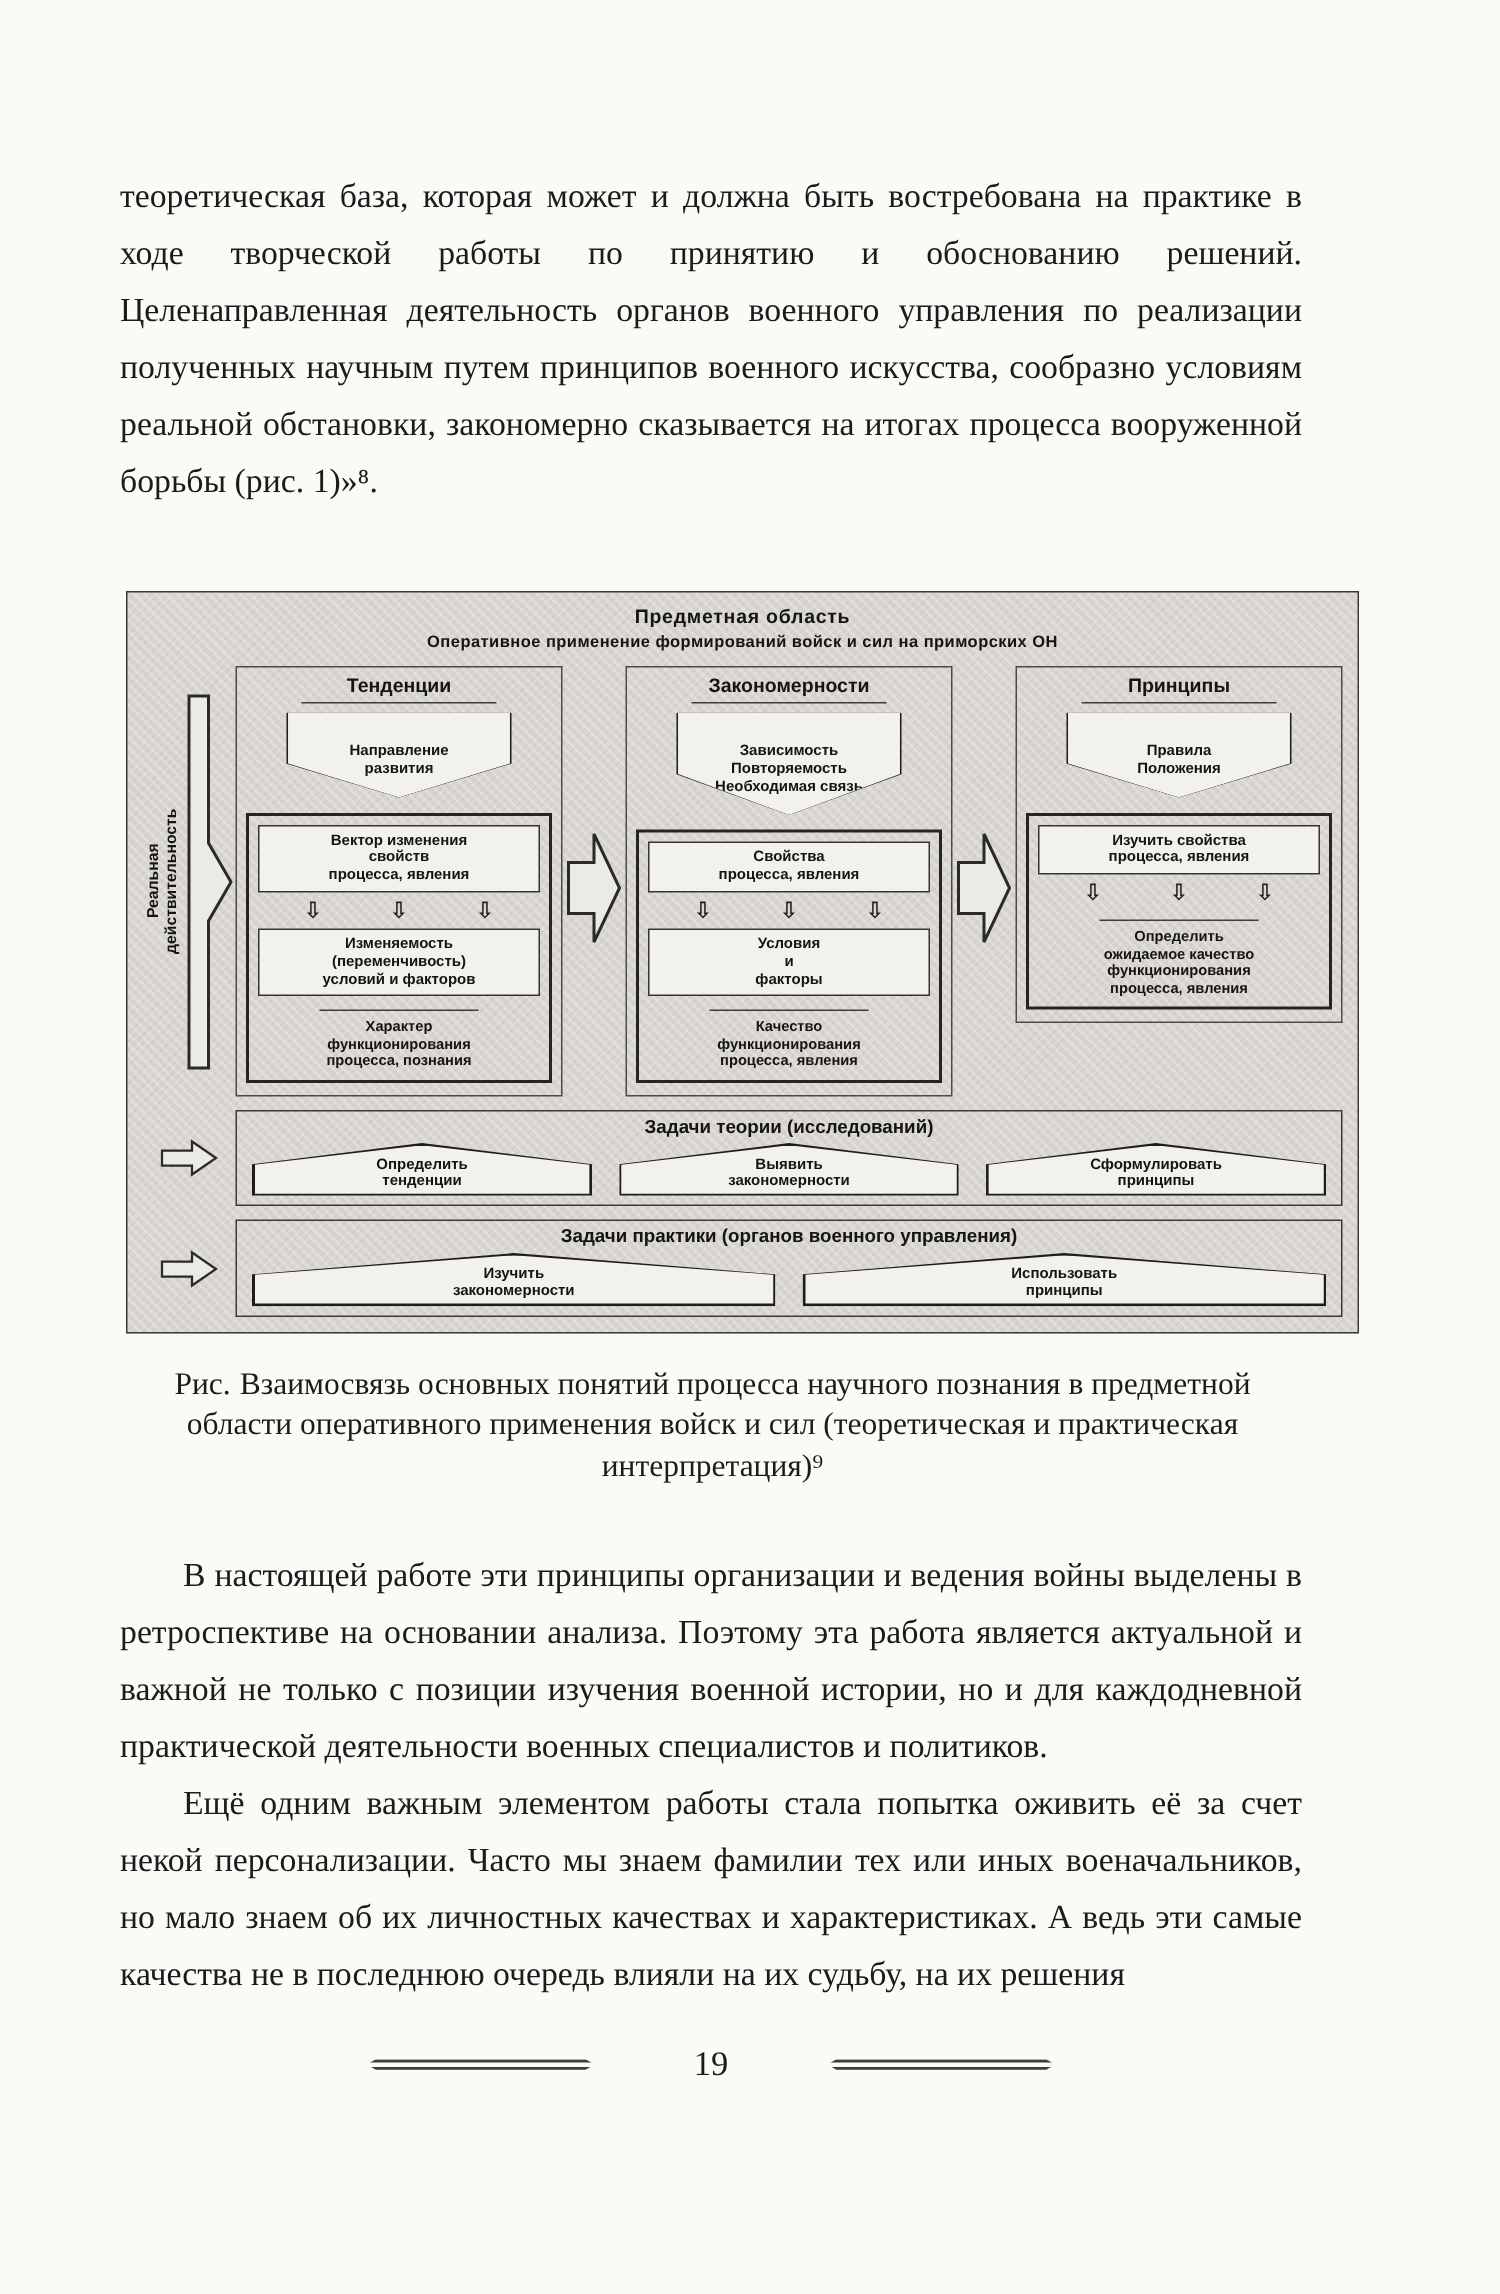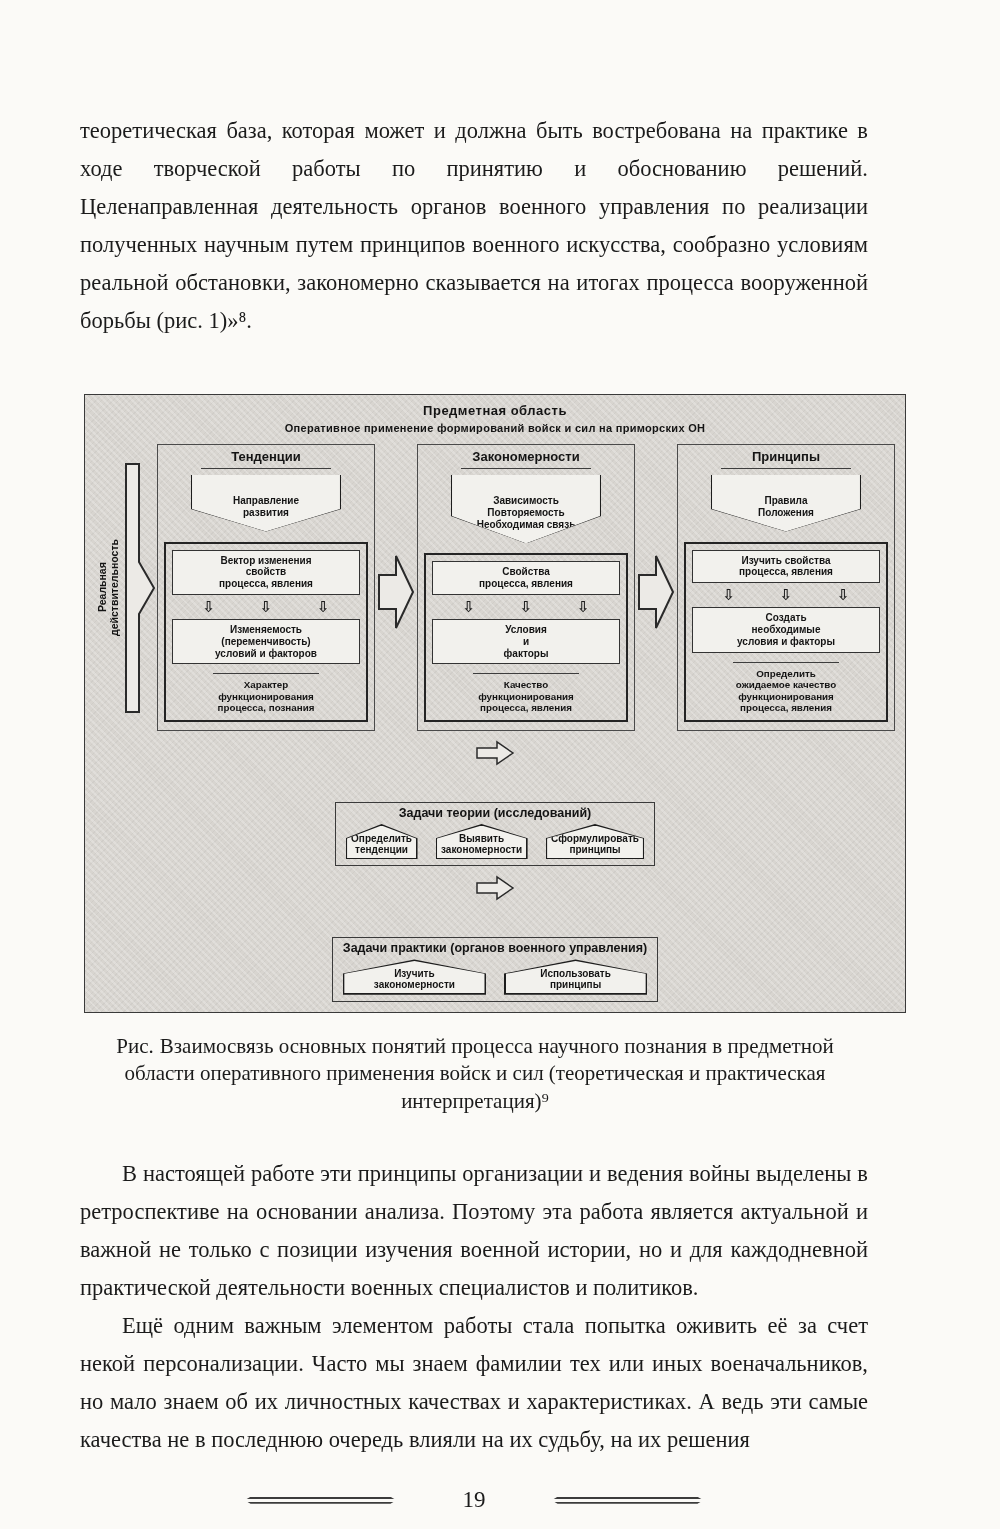--- a/index.html
+++ b/index.html
@@ -60,21 +60,21 @@
   .gbox { border:1px solid #333; background:#f2f1ed; font-weight:bold; font-size:10px;
           line-height:1.18; text-align:center; padding:4px 2px; white-space:pre-line; }
   .garrows { display:flex; justify-content:space-around; margin:3px 8px; font-size:15px;
              font-weight:bold; font-family:"DejaVu Sans",sans-serif; color:#1d1d1d; }
   .gplain { font-weight:bold; font-size:9.8px; line-height:1.18; text-align:center;
             margin-top:9px; white-space:pre-line; position:relative; padding-top:6px; }
   .gplain::before { content:""; position:absolute; left:22%; right:22%; top:0; border-top:1px solid #3d3d3d; }
 
   .col-arrow { flex:0 0 42px; display:flex; justify-content:center; margin-top:108px; }
 
-  .band-row { display:flex; margin-top:9px; align-items:center;flex-direction:column; }
+  .band-row { display:flex; margin-top:9px; align-items:center; }
   .band-arrow { flex:0 0 62px; display:flex; justify-content:center; }
   .band { flex:1; border:1px solid #3a3a3a; padding:3px 10px 6px; }
   .band-header { text-align:center; font-weight:bold; font-size:12.5px; }
   .band-items { display:flex; justify-content:space-between; gap:18px; margin-top:4px; }
   .banner { flex:1; --bshape:polygon(0 40%,50% 0,100% 40%,100% 100%,0 100%);
             background:#1d1d1d; clip-path:var(--bshape); }
   .banner-in { margin:1.5px; background:#f2f1ed; clip-path:var(--bshape);
                font-weight:bold; font-size:10px; line-height:1.12; text-align:center;
                padding:7px 4px 3px; white-space:pre-line; }
 
@@ -184,23 +184,20 @@
 Положения</div>
           </div>
           <div class="group">
             <div class="gbox">Изучить свойства
 процесса, явления</div>
             <div class="garrows">
               <span>⇩</span>
               <span>⇩</span>
               <span>⇩</span>
             </div>
-            <div class="gbox">Создать
-необходимые
-условия и факторы</div>
             <div class="gplain">Определить
 ожидаемое качество
 функционирования
 процесса, явления</div>
           </div>
         </div>
 
       </div>
     </div>
 

